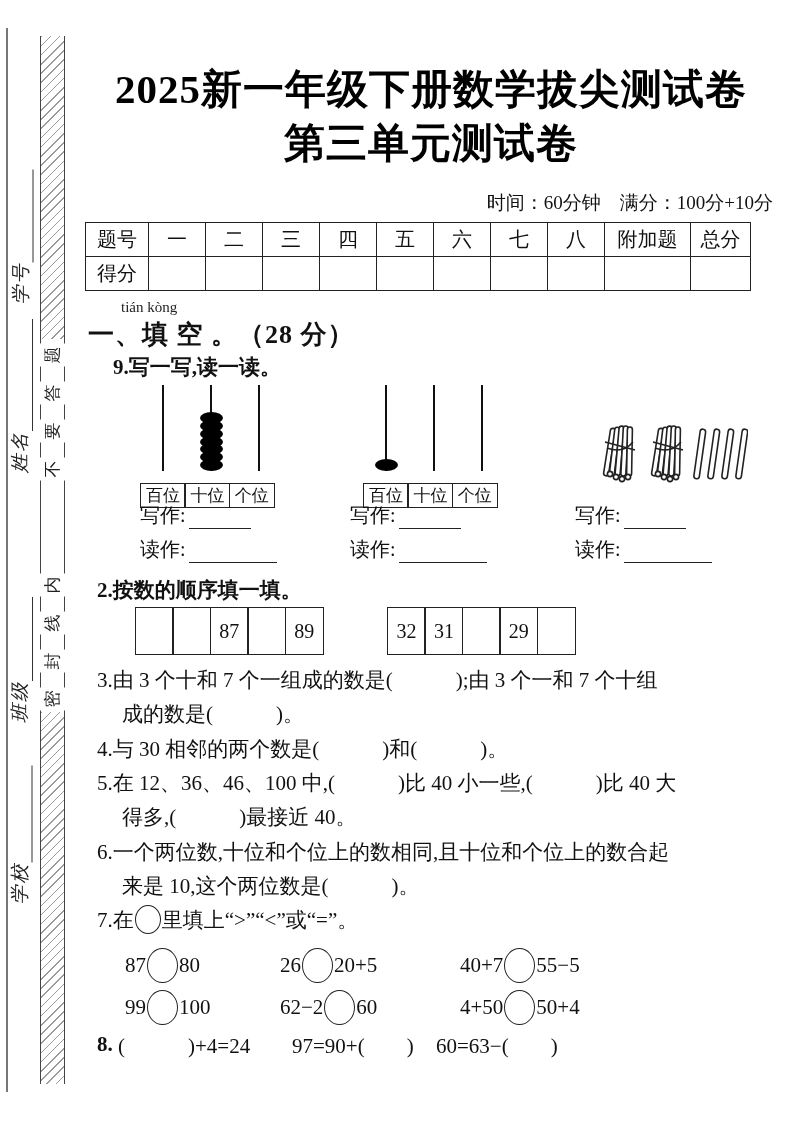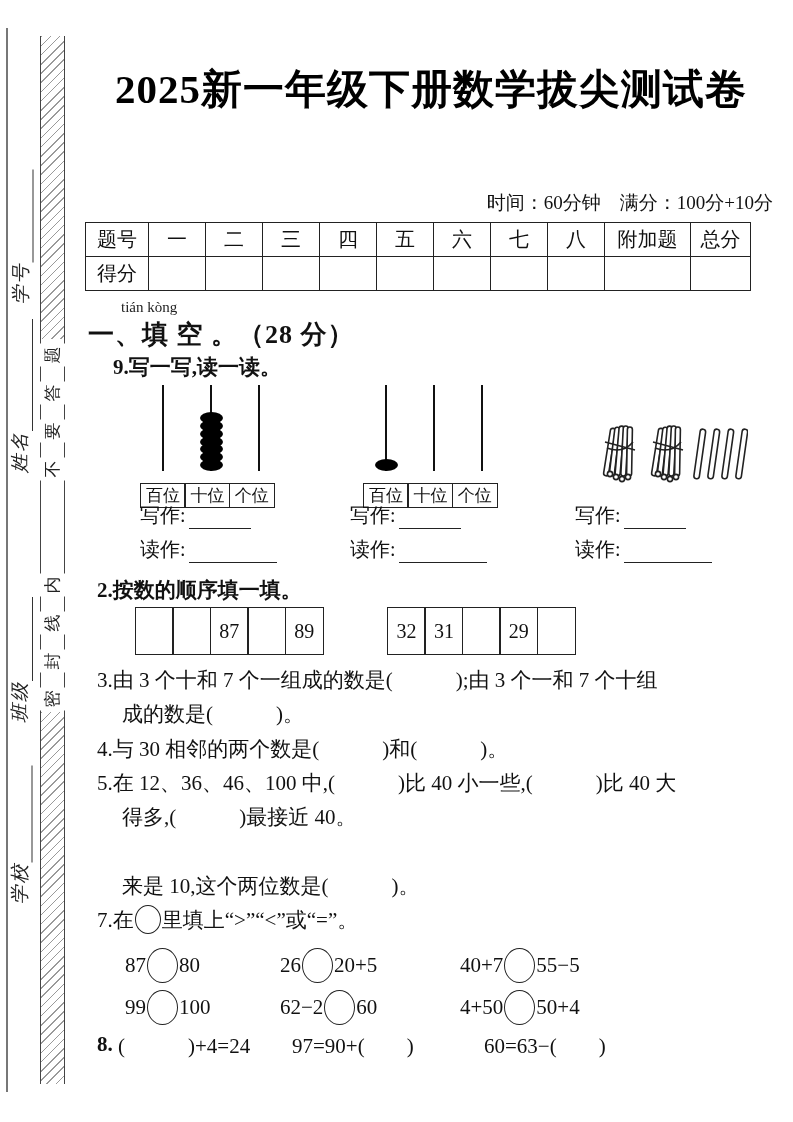--- a/index.html
+++ b/index.html
@@ -103,20 +103,21 @@
   <div class="field" style="left:-43px;top:647px;width:128px">
     <span class="field-label">班级</span>
       <span class="field-line" style="width:84px"></span>
   </div>
   <div class="field" style="left:-51px;top:821px;width:143px">
     <span class="field-label">学校</span>
       <span class="field-line" style="width:97px"></span>
   </div>
 
   <div class="title title1">2025新一年级下册数学拔尖测试卷</div>
+  <div class="title title2">第三单元测试卷</div>
   <div class="info">时间：60分钟　满分：100分+10分</div>
 
   <table class="score">
     <tbody>
         <tr>
       <td class="c-label">题号</td>
       <td class="c-num">一</td>
       <td class="c-num">二</td>
       <td class="c-num">三</td>
       <td class="c-num">四</td>
@@ -252,20 +253,21 @@
     <div class="seq-cell"></div>
     <div class="seq-cell">29</div>
     <div class="seq-cell"></div>
   </div>
 
   <div class="tx" style="left:97px;top:666px">3.由 3 个十和 7 个一组成的数是(　　　);由 3 个一和 7 个十组</div>
   <div class="tx" style="left:122px;top:700px">成的数是(　　　)。</div>
   <div class="tx" style="left:97px;top:735px">4.与 30 相邻的两个数是(　　　)和(　　　)。</div>
   <div class="tx" style="left:97px;top:769px">5.在 12、36、46、100 中,(　　　)比 40 小一些,(　　　)比 40 大</div>
   <div class="tx" style="left:122px;top:803px">得多,(　　　)最接近 40。</div>
+  <div class="tx" style="left:97px;top:838px">6.一个两位数,十位和个位上的数相同,且十位和个位上的数合起</div>
   <div class="tx" style="left:122px;top:872px">来是 10,这个两位数是(　　　)。</div>
 
   <div class="tx" style="left:97px;top:905px">
     <span>7.在</span><span class="circle-sm"></span><span>里填上“&gt;”“&lt;”或“=”。</span>
   </div>
 
   <div class="cmp" style="left:125px;top:948px">
     <span>87</span>
       <span class="circle"></span>
       <span>80</span>
@@ -292,15 +294,15 @@
   </div>
   <div class="cmp" style="left:460px;top:990px">
     <span>4+50</span>
       <span class="circle"></span>
       <span>50+4</span>
   </div>
 
   <div class="tx" style="left:97px;top:1032px;font-weight:600">8.</div>
   <div class="tx" style="left:118px;top:1032px">(　　　)+4=24</div>
   <div class="tx" style="left:292px;top:1032px">97=90+(　　)</div>
-  <div class="tx" style="left:484px;top:1032px">60=63−(　　)</div>
+  <div class="tx" style="left:436px;top:1032px">60=63−(　　)</div>
 
 </div>
 
 </body></html>

